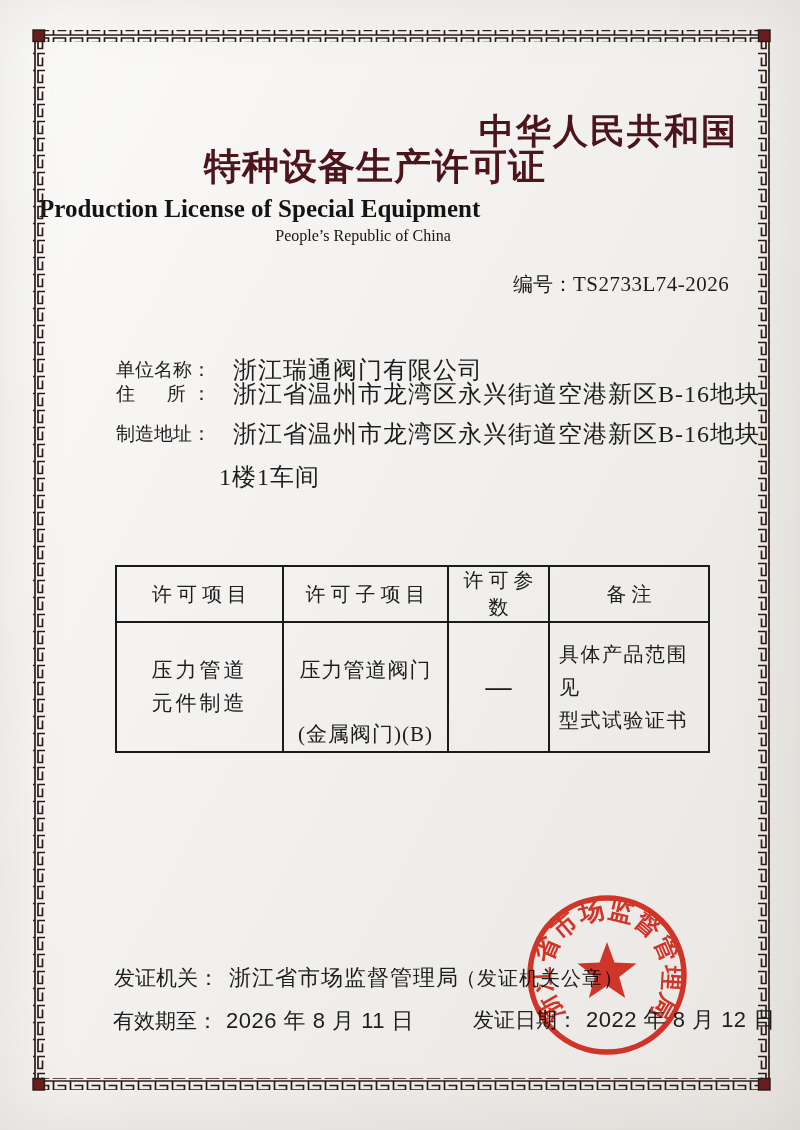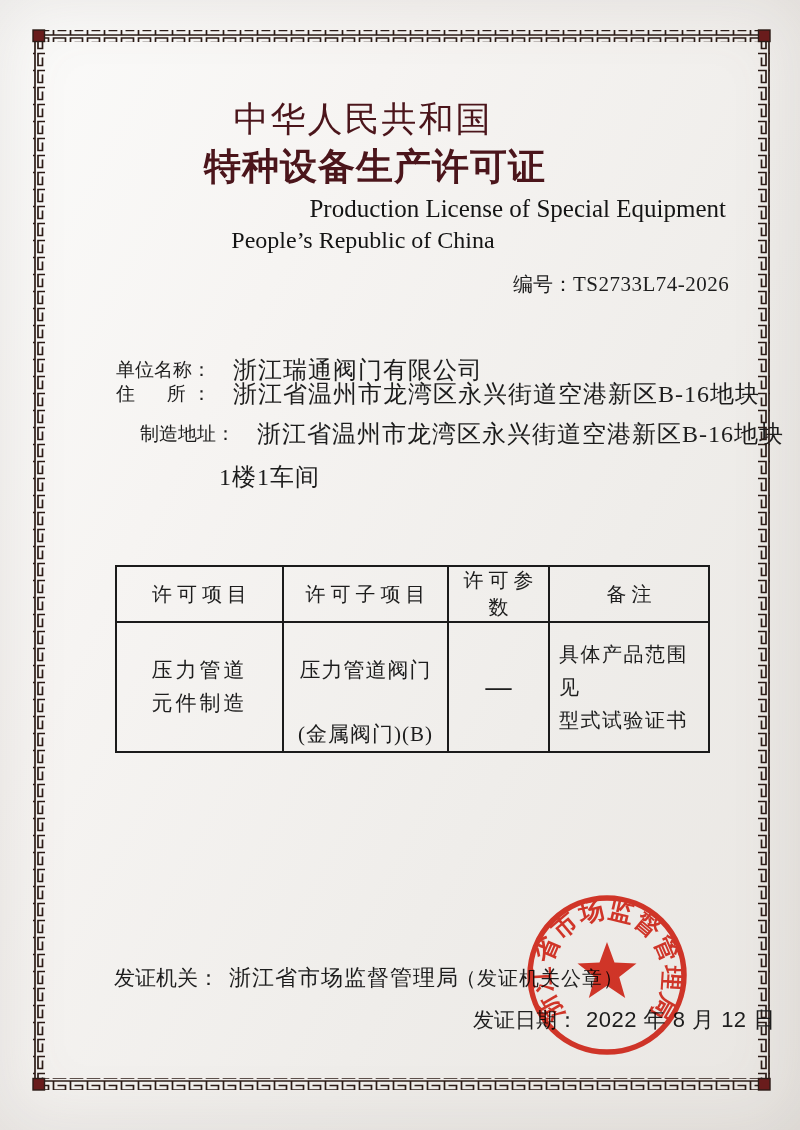--- a/index.html
+++ b/index.html
@@ -5,35 +5,35 @@
   html,body{margin:0;padding:0;background:#e8e6e3;}
   .page{
     position:relative;width:800px;height:1130px;overflow:hidden;
     background:linear-gradient(118deg,#fbfbfa 0%,#f6f4f2 30%,#efedea 65%,#e9e6e2 100%);
     box-shadow:inset 0 0 70px rgba(110,100,90,.14);
     font-family:"Liberation Serif","DejaVu Serif",serif;color:#1d1d1d;
   }
   .abs{position:absolute;white-space:nowrap;}
   .frame{position:absolute;left:0;top:0;z-index:1;}
   
-  .t-cn1{left:0;top:96px;width:726px;text-align:center;font-size:35px;font-weight:normal;
-         letter-spacing:2px;color:#4b151b;margin:0;}
+  .t-cn1{left:0;top:96px;width:726px;text-align:right;font-size:35px;font-weight:bold;
+         letter-spacing:2px;color:#4b151b;margin:12px;}
   .t-cn2{left:0;top:142px;width:726px;text-align:center;font-size:37px;font-weight:bold;
          letter-spacing:1px;color:#4b151b;margin:0;padding-left:12px;}
-  .t-en1{left:0;top:195px;width:726px;text-align:right;font-size:25px;color:#141414;margin:0;font-weight:normal;}
-  .t-en2{left:0;top:227px;width:726px;text-align:center;font-size:24px;color:#141414;margin:0;font-weight:normal;}
+  .t-en1{left:0;top:195px;width:726px;text-align:left;font-size:25px;color:#141414;margin:0;font-weight:bold;padding-left:39px;}
+  .t-en2{left:0;top:227px;width:726px;text-align:center;font-size:16px;color:#141414;margin:0;font-weight:normal;}
   .lic-no{left:513px;top:271px;font-size:20px;}
   .lic-no .num{font-size:21px;letter-spacing:.5px;}
   
   .frow{height:30px;line-height:30px;}
   .flabel{display:inline-block;width:95px;font-size:19px;text-align:justify;text-align-last:justify;vertical-align:middle;}
   .fvalue{display:inline-block;margin-left:22px;font-size:24px;letter-spacing:1px;vertical-align:middle;}
   .r-company{left:116px;top:354px;}
   .r-residence{left:116px;top:378px;}
-  .r-mfg{left:116px;top:418px;margin-left:24px;}
+  .r-mfg{left:116px;top:418px;}
   .r-mfg2{left:219px;top:461px;font-size:24px;letter-spacing:1px;}
   .r-survey{left:145px;top:503px;font-size:23px;letter-spacing:.5px;}
   
   .lic-table{position:absolute;left:115px;top:565px;width:593px;height:150px;
     border-collapse:collapse;table-layout:fixed;z-index:2;}
   .lic-table th,.lic-table td{border:2px solid #1b1b1b;text-align:center;vertical-align:middle;padding:0;}
   .lic-table th{height:34px;font-size:20px;font-weight:normal;letter-spacing:5px;padding-left:5px;}
   .lic-table td{font-size:21px;}
   .lic-table td .cl{line-height:33px;letter-spacing:3px;}
   .lic-table td.c-sub .cl{letter-spacing:1px;margin-top:31px;}
@@ -132,20 +132,23 @@
           <div class="cl">型式试验证书</div>
         </td>
       </tr>
     </tbody>
   </table>
 
   <div class="abs f-issuer">
     <span>发证机关：</span><span class="val">浙江省市场监督管理局</span>
   </div>
   <div class="abs f-sealnote">（发证机关公章）</div>
+  <div class="abs f-valid">
+    <span>有效期至：</span><span class="datev">2026 年 8 月 11 日</span>
+  </div>
   <div class="abs f-issue">
     <span>发证日期：</span><span class="datev">2022 年 8 月 12 日</span>
   </div>
 
   <svg class="seal" width="224" height="224" viewBox="-112 -112 224 224">
     <defs>
       <path id="sealArc" d="M -43.7 36.6 A 57 57 0 1 1 43.7 36.6" fill="none"></path>
     </defs>
     <circle cx="0" cy="0" r="77" fill="none" stroke="#de2a1c" stroke-width="5.5"></circle>
     <polygon points="0,-33 7.5,-12.4 29.5,-11.6 12.2,2 18.2,23.1 0,10.8 -18.2,23.1 -12.2,2 -29.5,-11.6 -7.5,-12.4" fill="#de2a1c"></polygon>

